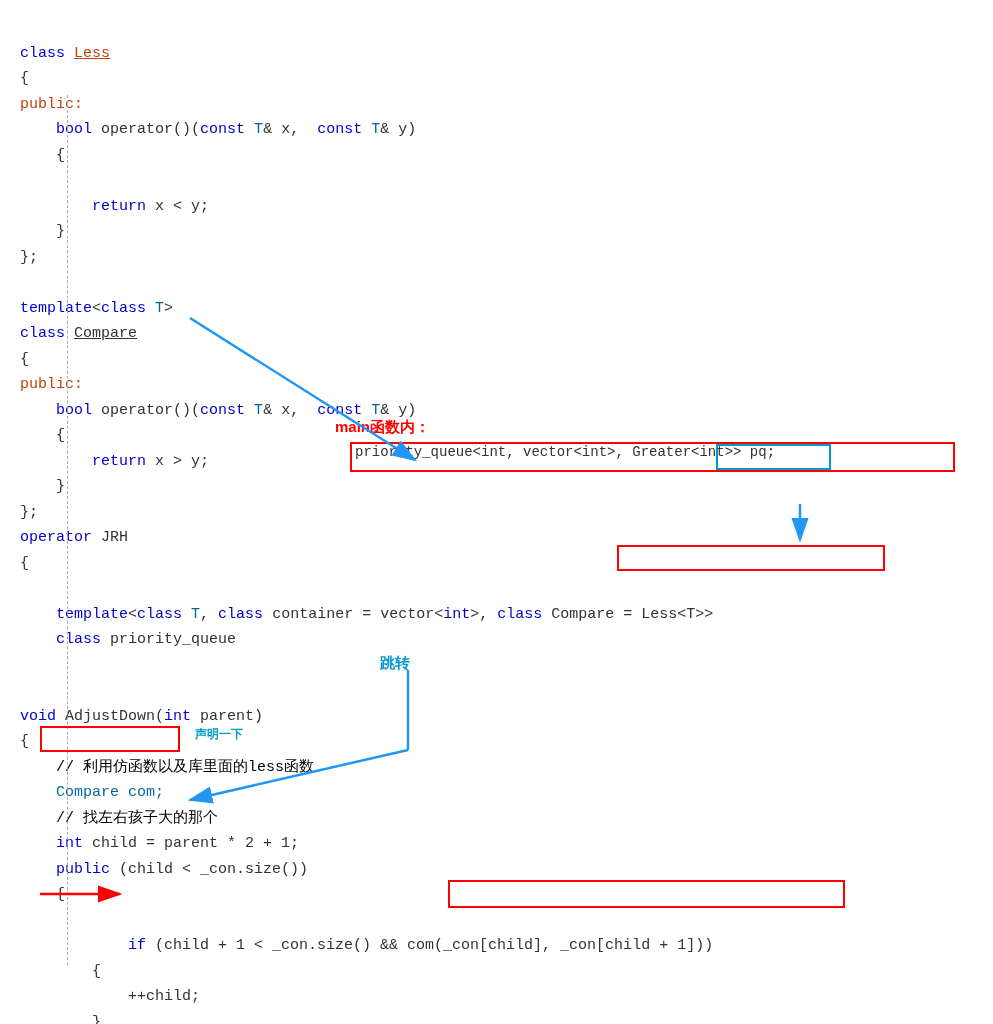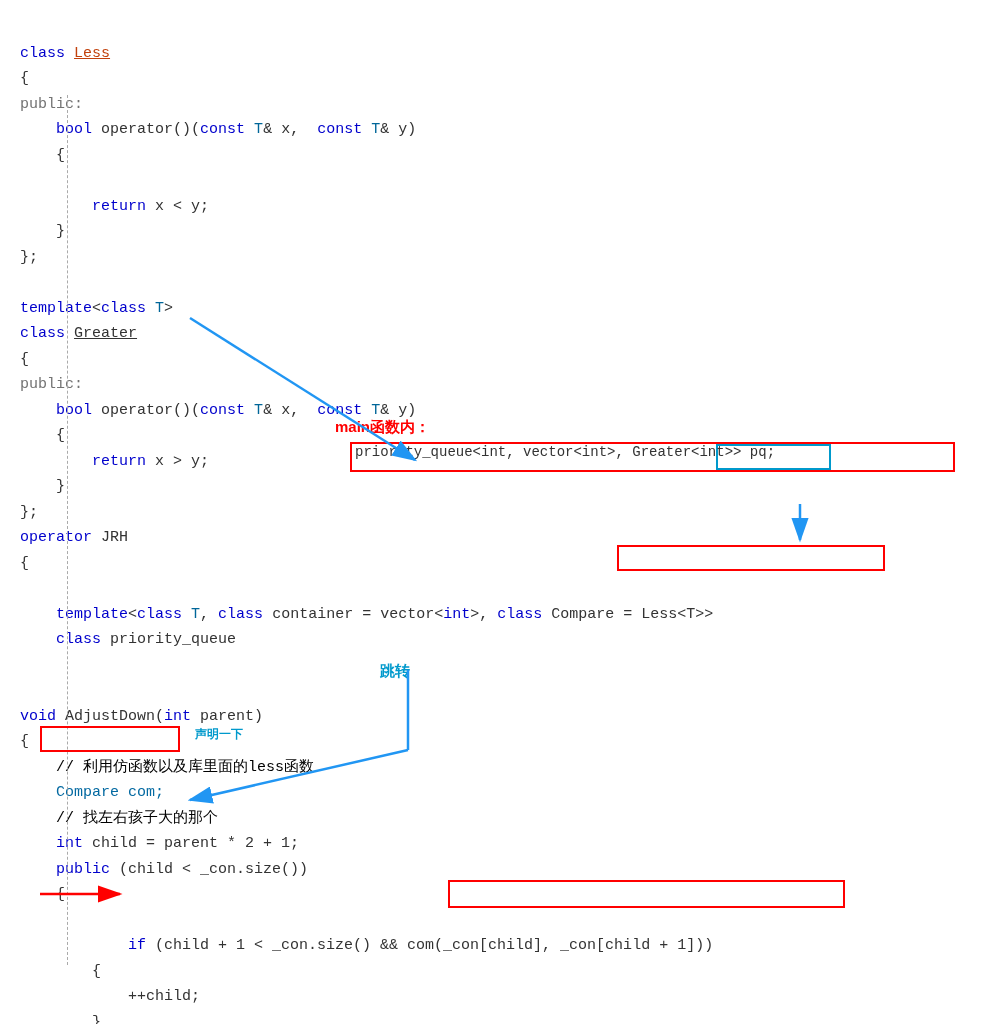--- a/index.html
+++ b/index.html
@@ -14,21 +14,21 @@
       min-height: 1024px;
       overflow: hidden;
     }
 
     .code-block {
       line-height: 1.7;
       white-space: pre;
     }
 
     .kw { color: #0000cc; font-weight: normal; } 
-    .kw2 { color: #737373; }
+    .kw2 { color: #c2410c; }
     .cm { color: #000000; }
 
     .annotation-text {
       position: absolute;
       color: #0099cc;
       font-family: 'SimSun', 'Microsoft YaHei', sans-serif;
       font-size: 15px;
       font-weight: bold;
       pointer-events: none;
     }
@@ -58,21 +58,21 @@
 <span style="color:#333;">{</span>
 <span class="kw2">public:</span>
     <span class="kw">bool</span> <span style="color:#333;">operator()(</span><span class="kw">const</span> <span style="color:#006699;">T</span><span style="color:#333;">&amp; x,  </span><span class="kw">const</span> <span style="color:#006699;">T</span><span style="color:#333;">&amp; y)</span>
     <span style="color:#333;">{</span>
 
         <span class="kw">return</span> x &lt; y;
     <span style="color:#333;">}</span>
 <span style="color:#333;">};</span>
 
 <span class="kw">template</span>&lt;<span class="kw">class</span> <span style="color:#006699;">T</span>&gt;
-<span class="kw">class</span> <span style="color:#333; text-decoration: underline;">Greater</span>
+<span class="kw">class</span> <span style="color:#333; text-decoration: underline;">Compare</span>
 <span style="color:#333;">{</span>
 <span class="kw2">public:</span>
     <span class="kw">bool</span> <span style="color:#333;">operator()(</span><span class="kw">const</span> <span style="color:#006699;">T</span><span style="color:#333;">&amp; x,  </span><span class="kw">const</span> <span style="color:#006699;">T</span><span style="color:#333;">&amp; y)</span>
     <span style="color:#333;">{</span>
         <span class="kw">return</span> x &gt; y;
     <span style="color:#333;">}</span>
 <span style="color:#333;">};</span>
 <span class="kw">operator</span> <span style="color:#333;">JRH</span>
 <span style="color:#333;">{</span>
 
@@ -165,21 +165,20 @@
     top: 870px;
     width: 397px;
     height: 28px;
   "></div>
 
   <div class="annotation-text" style="
     left: 360px;
     top: 644px;
     font-size: 15px;
     color: #0099cc;
-    margin-top: 8px;
   ">跳转</div>
 
   <svg style="position:absolute; top:0; left:0; width:993px; height:1024px; pointer-events:none;" overflow="visible">
 
     <defs>
       <marker id="arrowBlue" markerWidth="10" markerHeight="7" refX="9" refY="3.5" orient="auto">
         <polygon points="0 0, 10 3.5, 0 7" fill="#2196F3"></polygon>
       </marker>
       <marker id="arrowBlueDn" markerWidth="10" markerHeight="7" refX="9" refY="3.5" orient="auto">
         <polygon points="0 0, 10 3.5, 0 7" fill="#2196F3"></polygon>

